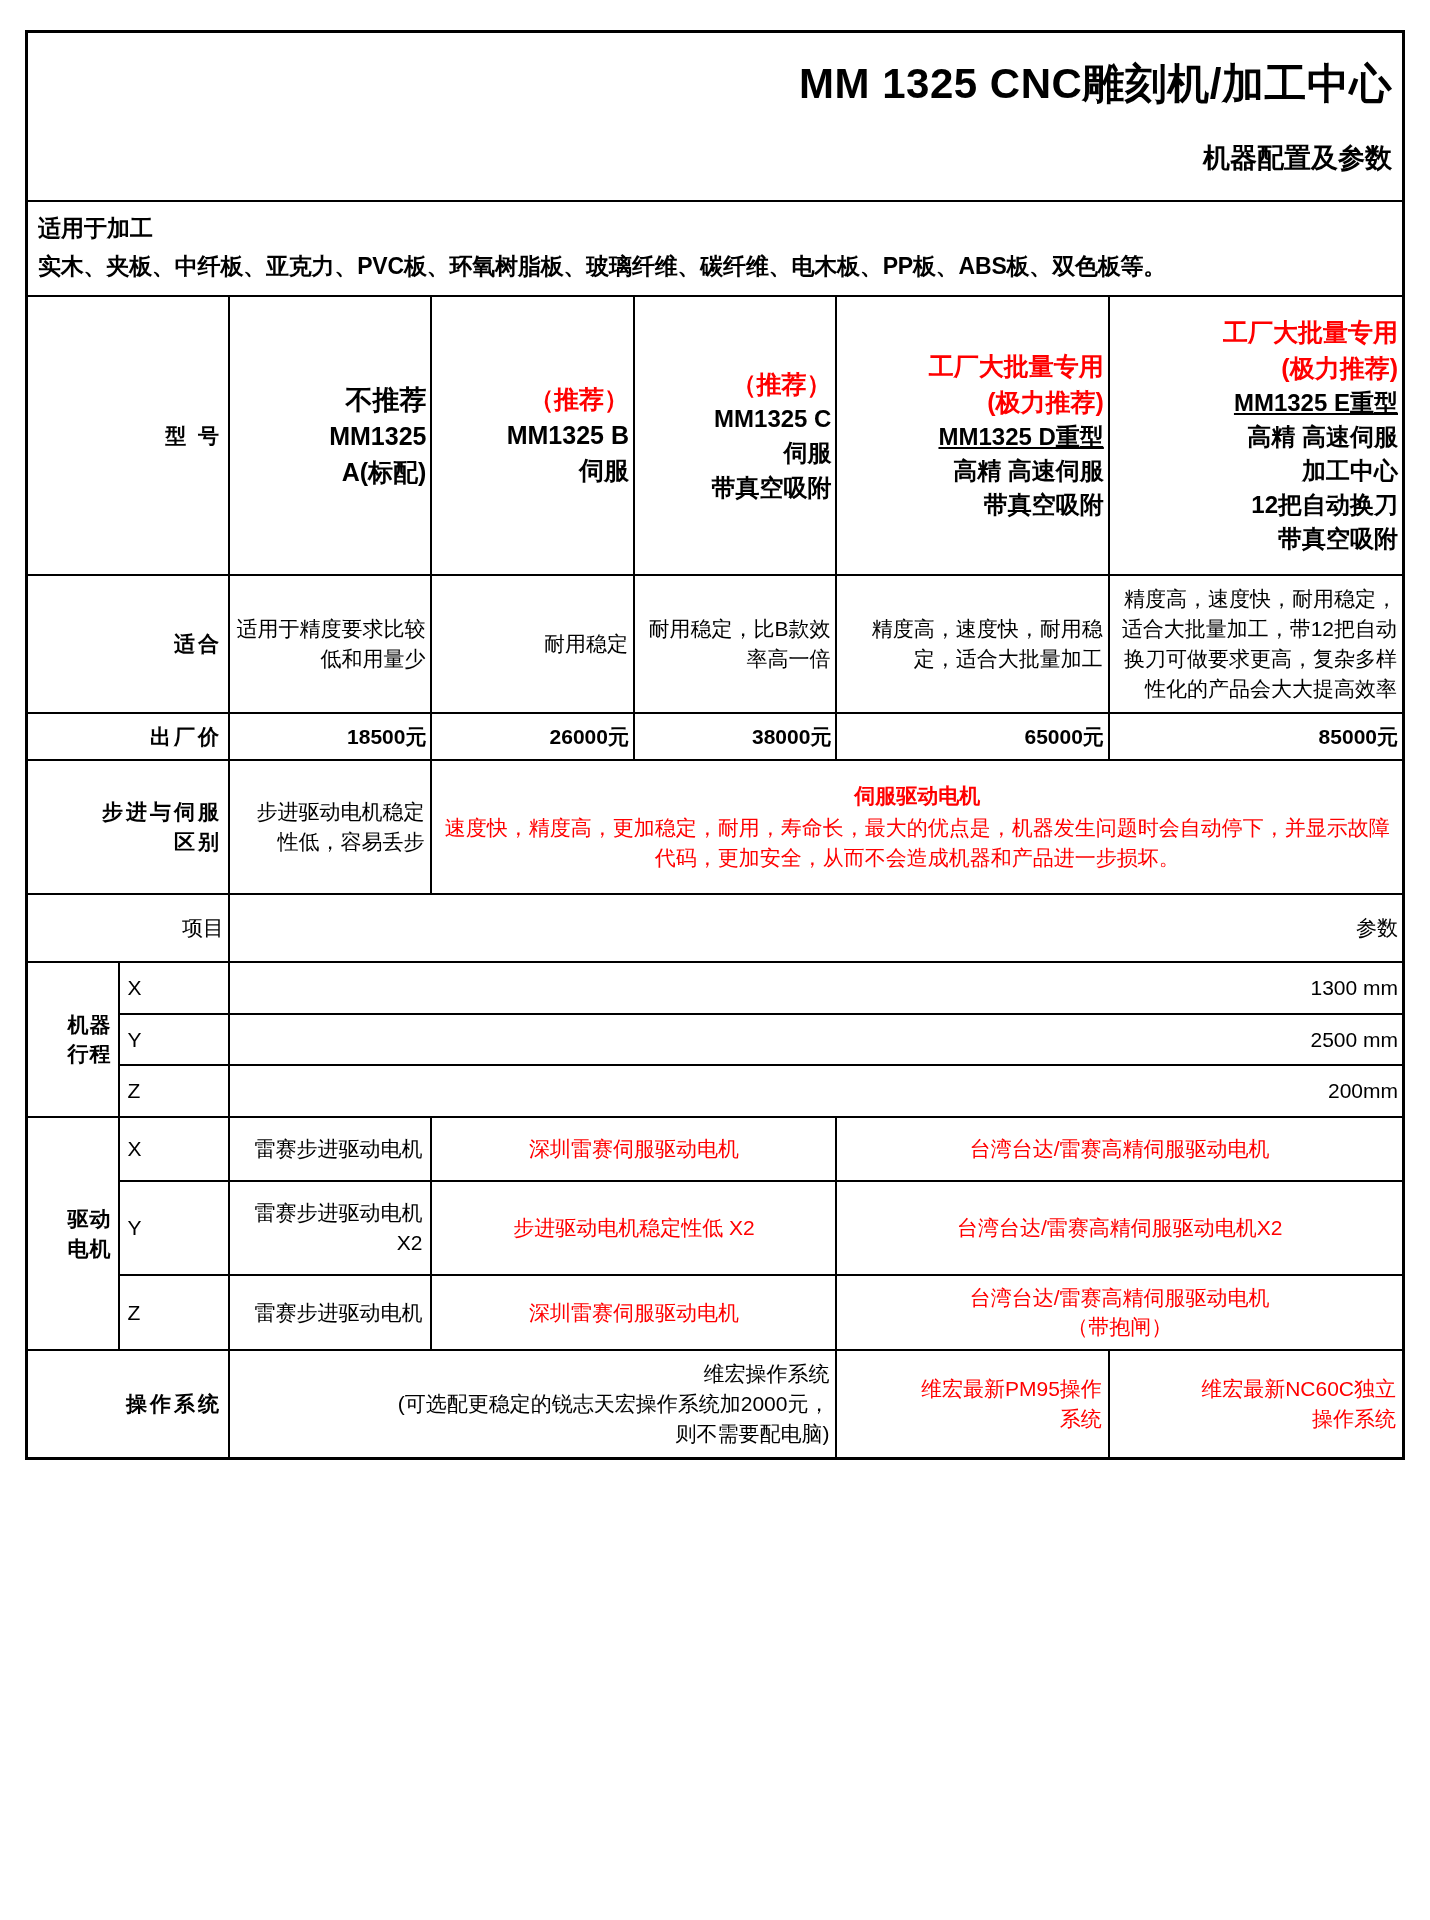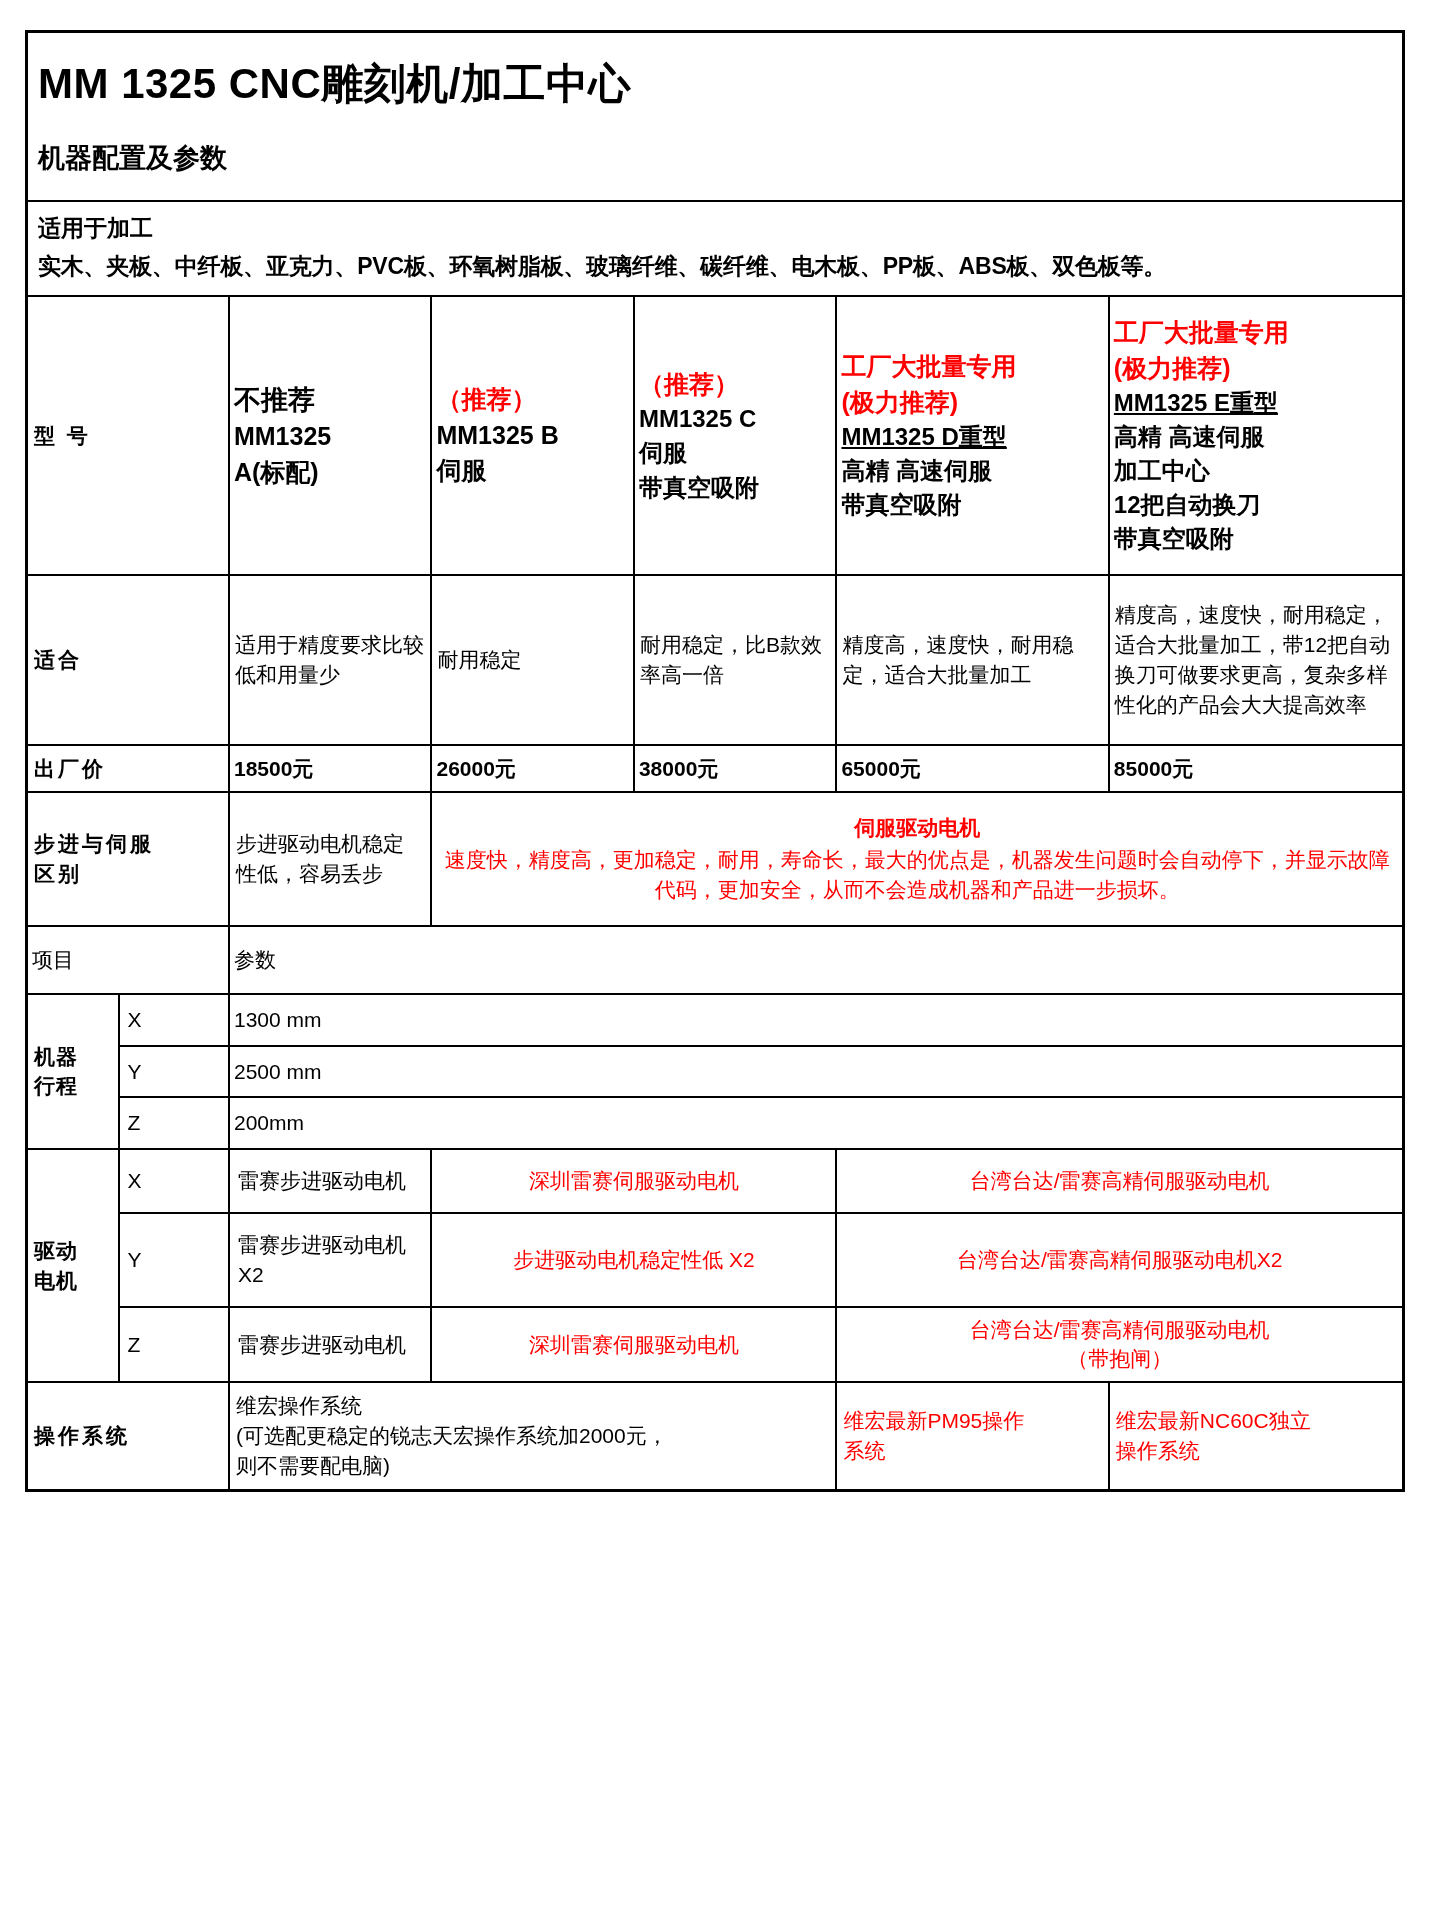--- a/index.html
+++ b/index.html
@@ -20,21 +20,21 @@
   table.spec{
     width:1380px;
     border-collapse:collapse;
     table-layout:fixed;
     border:3px solid #000;
   }
   table.spec td{
     border:2px solid #000;
     padding:4px 6px;
     vertical-align:middle;
-    text-align:left;
+    text-align:right;
     font-size:21px;
     line-height:1.42;
     word-break:break-word;
   }
   
   .title-cell{
     padding:26px 10px 8px 10px !important;
   }
   .main-title{
     font-size:42px;
@@ -91,21 +91,21 @@
   .m-c .blk{font-size:24px;}
   .m-d .red{font-size:25px;}
   .m-d .blk{font-size:24px;}
   .m-e .red{font-size:25px;}
   .m-e .blk{font-size:24px;}
   .und{text-decoration:underline;}
   
   .fit-cell{
     font-size:22px;
     line-height:1.55;
-    padding:24px 5px !important;
+    padding:8px 5px !important;
   }
   
   .price-cell{
     font-weight:bold;
     font-size:26px;
     padding:8px 4px !important;
   }
   
   .step-cell{
     font-size:22px;

